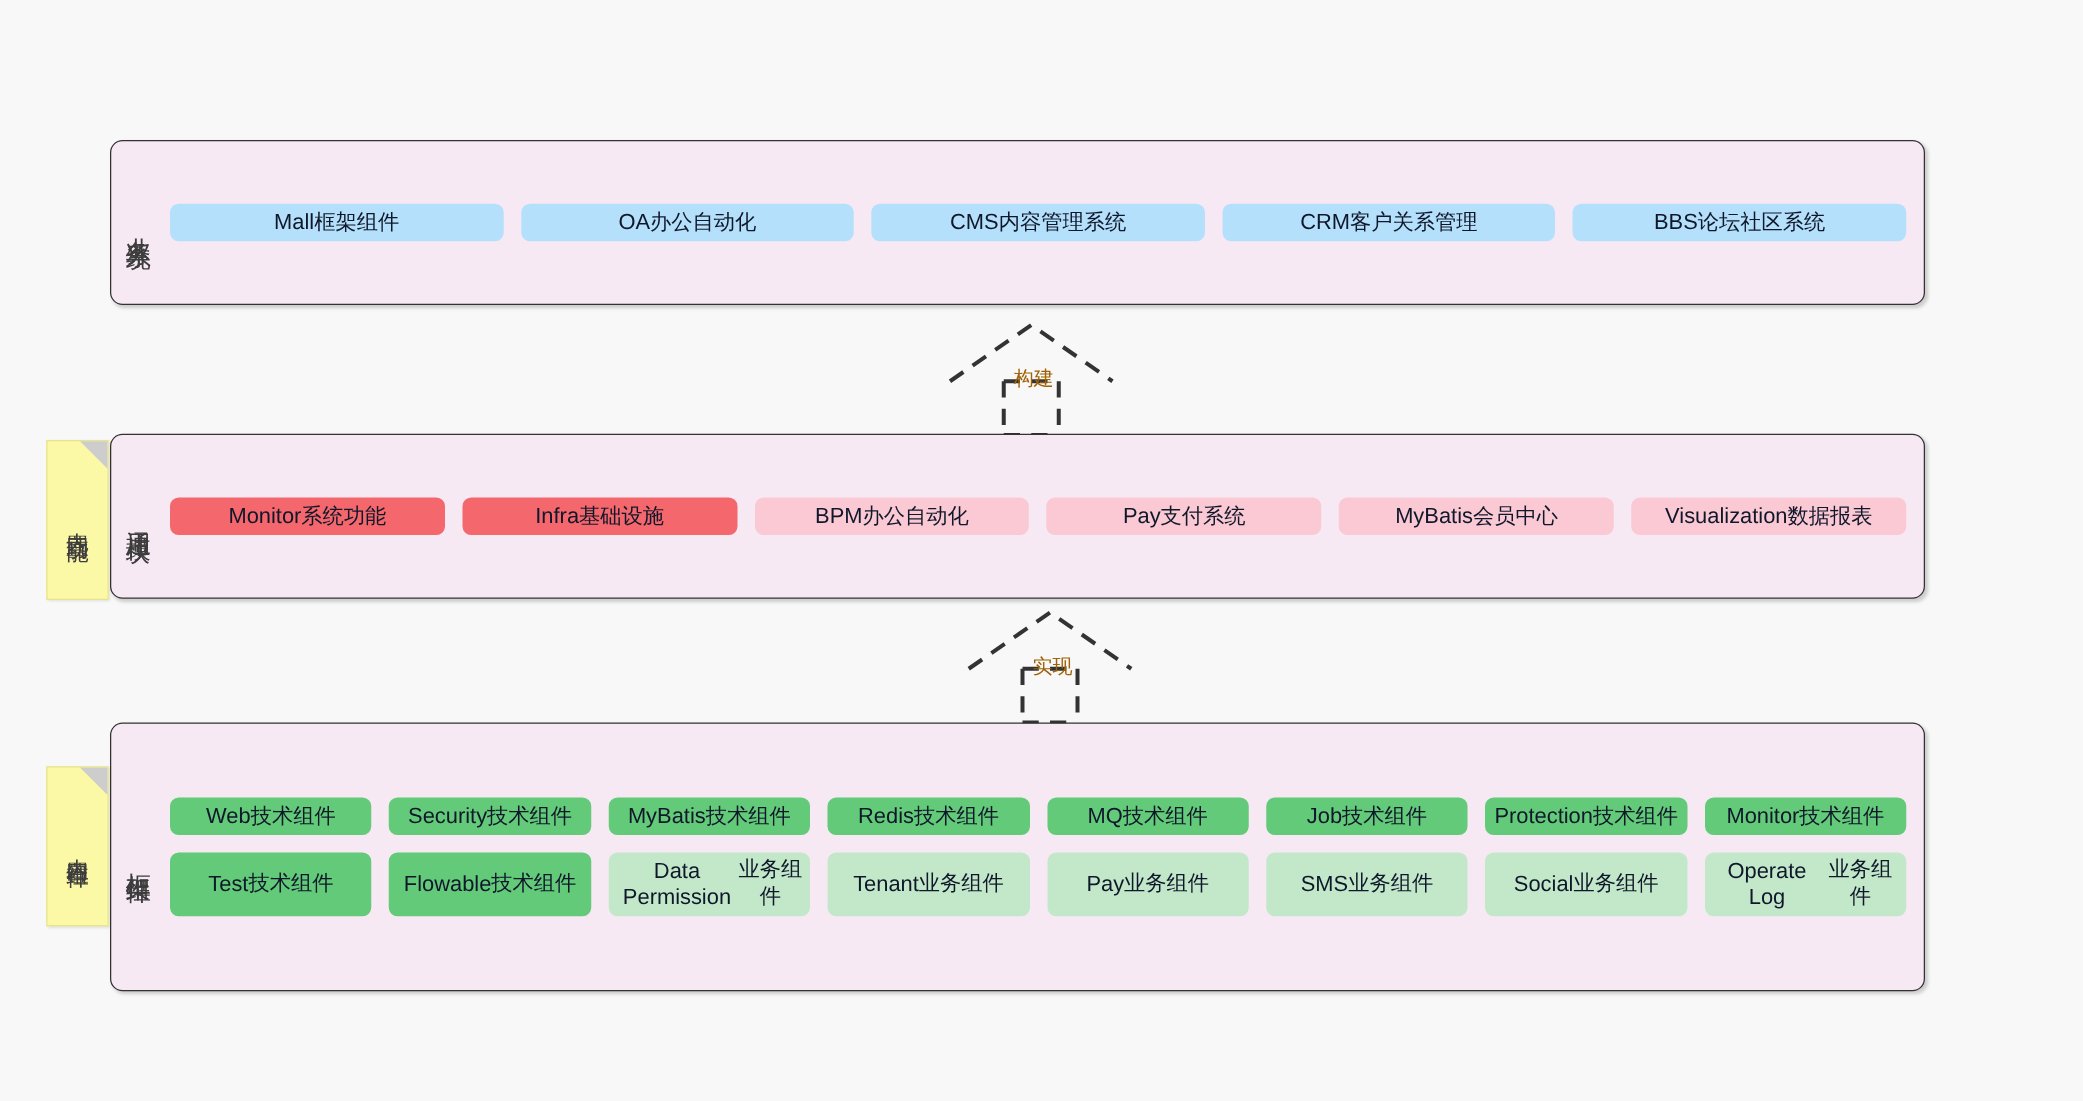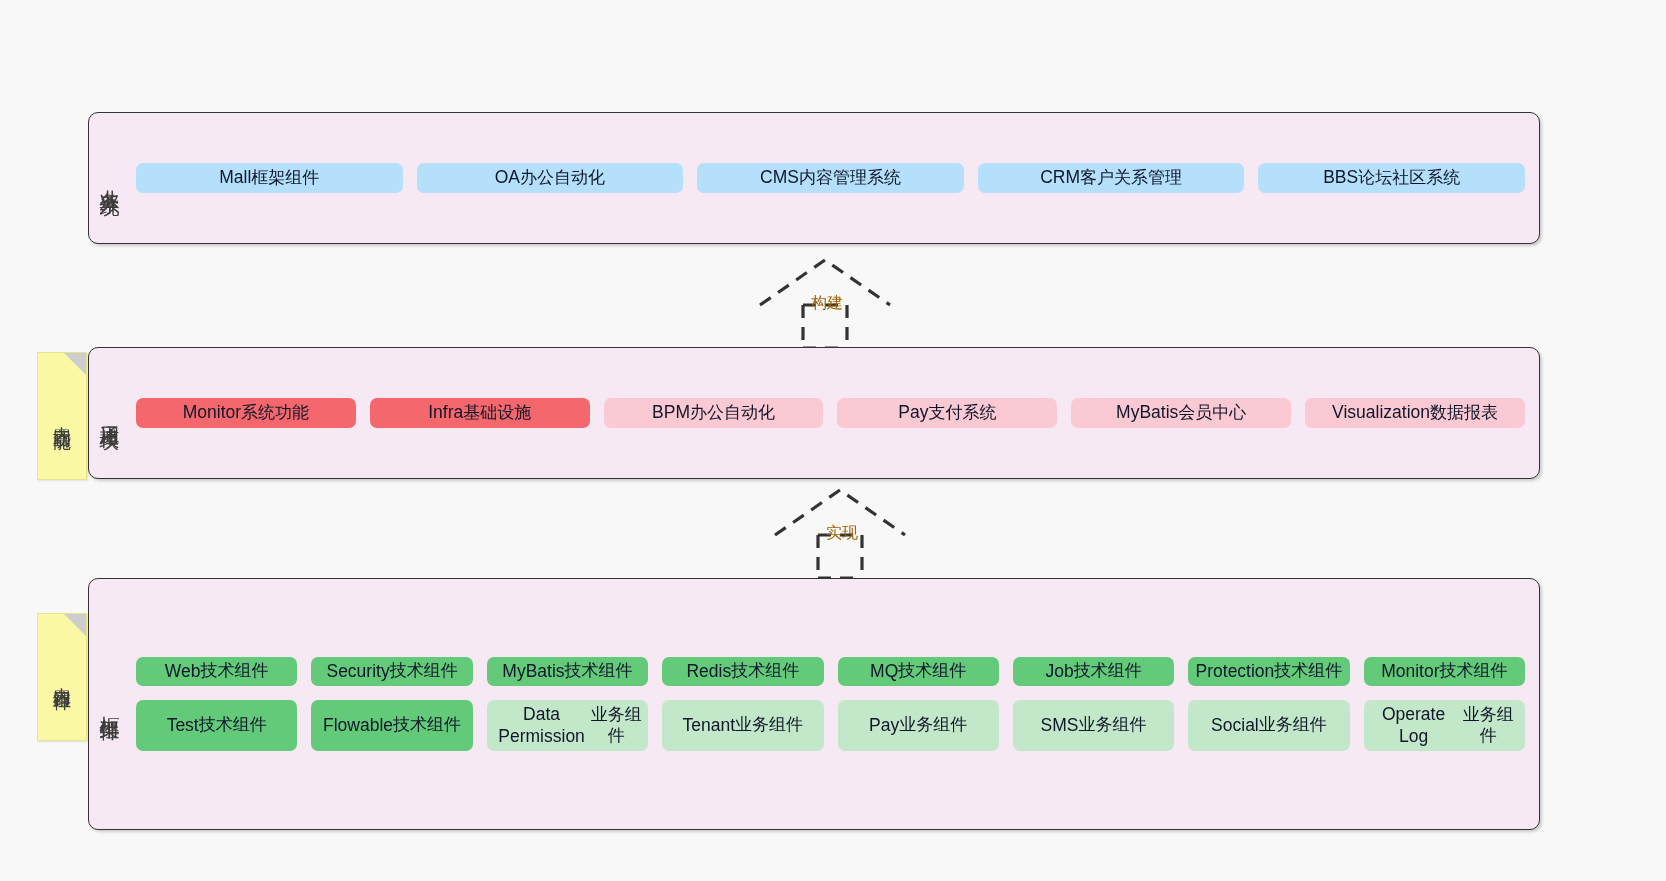--- a/index.html
+++ b/index.html
@@ -113,21 +113,21 @@
     position: absolute;
     font-size: 16px;
     color: #a16207;
     white-space: nowrap;
     background: transparent;
   }
 
   
   #layer-business  { left: 88px;  top: 112px; width: 1452px; height: 132px; }
   #layer-common    { left: 88px;  top: 347px; width: 1452px; height: 132px; }
-  #layer-framework { left: 88px;  top: 578px; width: 1452px; height: 252px; }
+  #layer-framework { left: 88px;  top: 578px; width: 1452px; height: 215px; }
 
   #note-functions  { left: 37px;  top: 352px; width: 50px;  height: 128px; }
   #note-components { left: 37px;  top: 613px; width: 50px;  height: 128px; }
 
   #arrow-build   { left: 745px; top: 255px; width: 180px; height: 95px; }
   #arrow-impl    { left: 760px; top: 485px; width: 180px; height: 95px; }
 </style>
 </head>
 <body>
 

